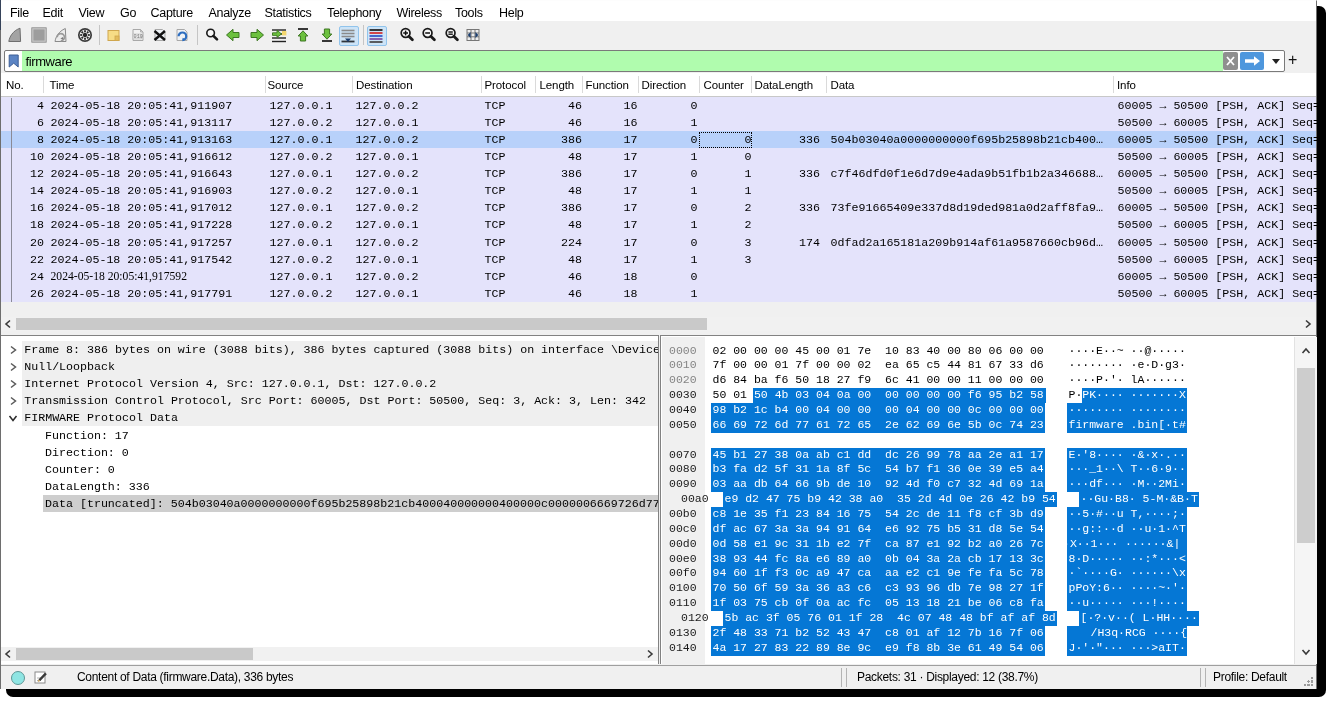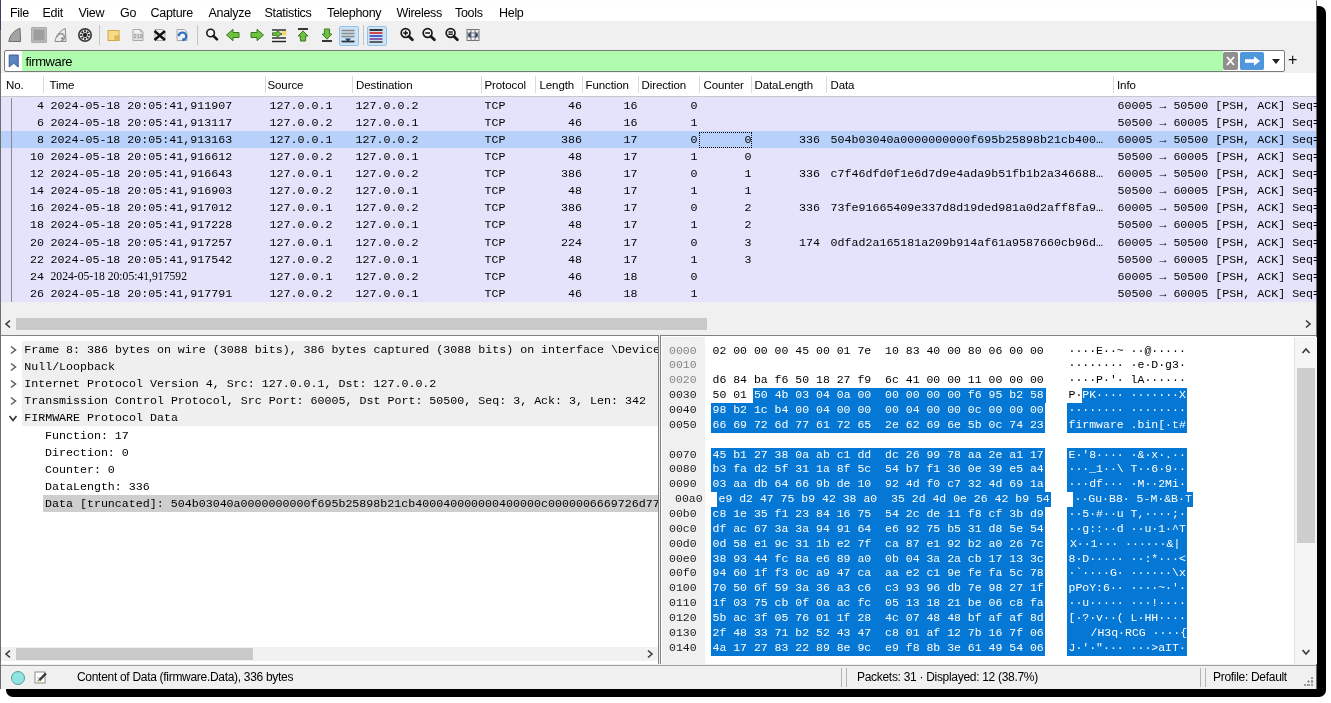--- a/index.html
+++ b/index.html
@@ -571,20 +571,21 @@
 </div>
 <div id="hpane">
 <div id="hgutter"></div>
 <div class="hxrow" style="left:0;top:7.60px;width:654px;">
 <span class="hxoff">0000</span>
 <span class="hxt" style="left:51.5px;">02 00 00 00 45 00 01 7e  10 83 40 00 80 06 00 00</span>
 <span class="hxt" style="left:407.5px;">····E··~ ··@·····</span>
 </div>
 <div class="hxrow" style="left:0;top:22.45px;width:654px;">
 <span class="hxoff">0010</span>
+<span class="hxt" style="left:51.5px;">7f 00 00 01 7f 00 00 02  ea 65 c5 44 81 67 33 d6</span>
 <span class="hxt" style="left:407.5px;">········ ·e·D·g3·</span>
 </div>
 <div class="hxrow" style="left:0;top:37.30px;width:654px;">
 <span class="hxoff">0020</span>
 <span class="hxt" style="left:51.5px;">d6 84 ba f6 50 18 27 f9  6c 41 00 00 11 00 00 00</span>
 <span class="hxt" style="left:407.5px;">····P·'· lA······</span>
 </div>
 <div class="hxrow" style="left:0;top:52.15px;width:654px;">
 <div class="hl" style="left:91.9px;width:292.8px;"></div>
 <div class="hl" style="left:420.8px;width:105.0px;"></div>
@@ -620,21 +621,21 @@
 <span class="hxt hxw" style="left:51.5px;">b3 fa d2 5f 31 1a 8f 5c  54 b7 f1 36 0e 39 e5 a4</span>
 <span class="hxt hxw" style="left:407.5px;">···_1··\ T··6·9··</span>
 </div>
 <div class="hxrow" style="left:0;top:141.25px;width:654px;">
 <div class="hl" style="left:50.0px;width:334.2px;"></div>
 <div class="hl" style="left:406.0px;width:120.3px;"></div>
 <span class="hxoff dk">0090</span>
 <span class="hxt hxw" style="left:51.5px;">03 aa db 64 66 9b de 10  92 4d f0 c7 32 4d 69 1a</span>
 <span class="hxt hxw" style="left:407.5px;">···df··· ·M··2Mi·</span>
 </div>
-<div class="hxrow" style="left:6px;top:156.10px;width:588px;">
+<div class="hxrow" style="left:12px;top:156.10px;width:588px;">
 <div class="hl" style="left:50.0px;width:334.2px;"></div>
 <div class="hl" style="left:406.0px;width:120.3px;"></div>
 <span class="hxoff dk">00a0</span>
 <span class="hxt hxw" style="left:51.5px;">e9 d2 47 75 b9 42 38 a0  35 2d 4d 0e 26 42 b9 54</span>
 <span class="hxt hxw" style="left:407.5px;">··Gu·B8· 5-M·&amp;B·T</span>
 </div>
 <div class="hxrow" style="left:0;top:170.95px;width:654px;">
 <div class="hl" style="left:50.0px;width:334.2px;"></div>
 <div class="hl" style="left:406.0px;width:120.3px;"></div>
 <span class="hxoff dk">00b0</span>
@@ -676,21 +677,21 @@
 <span class="hxt hxw" style="left:51.5px;">70 50 6f 59 3a 36 a3 c6  c3 93 96 db 7e 98 27 1f</span>
 <span class="hxt hxw" style="left:407.5px;">pPoY:6·· ····~·'·</span>
 </div>
 <div class="hxrow" style="left:0;top:260.05px;width:654px;">
 <div class="hl" style="left:50.0px;width:334.2px;"></div>
 <div class="hl" style="left:406.0px;width:120.3px;"></div>
 <span class="hxoff dk">0110</span>
 <span class="hxt hxw" style="left:51.5px;">1f 03 75 cb 0f 0a ac fc  05 13 18 21 be 06 c8 fa</span>
 <span class="hxt hxw" style="left:407.5px;">··u····· ···!····</span>
 </div>
-<div class="hxrow" style="left:0;top:274.90px;width:654px;">
+<div class="hxrow" style="left:12px;top:274.90px;width:654px;">
 <div class="hl" style="left:50.0px;width:334.2px;"></div>
 <div class="hl" style="left:406.0px;width:120.3px;"></div>
 <span class="hxoff dk">0120</span>
 <span class="hxt hxw" style="left:51.5px;">5b ac 3f 05 76 01 1f 28  4c 07 48 48 bf af af 8d</span>
 <span class="hxt hxw" style="left:407.5px;">[·?·v··( L·HH····</span>
 </div>
 <div class="hxrow" style="left:0;top:289.75px;width:654px;">
 <div class="hl" style="left:50.0px;width:334.2px;"></div>
 <div class="hl" style="left:406.0px;width:120.3px;"></div>
 <span class="hxoff dk">0130</span>

